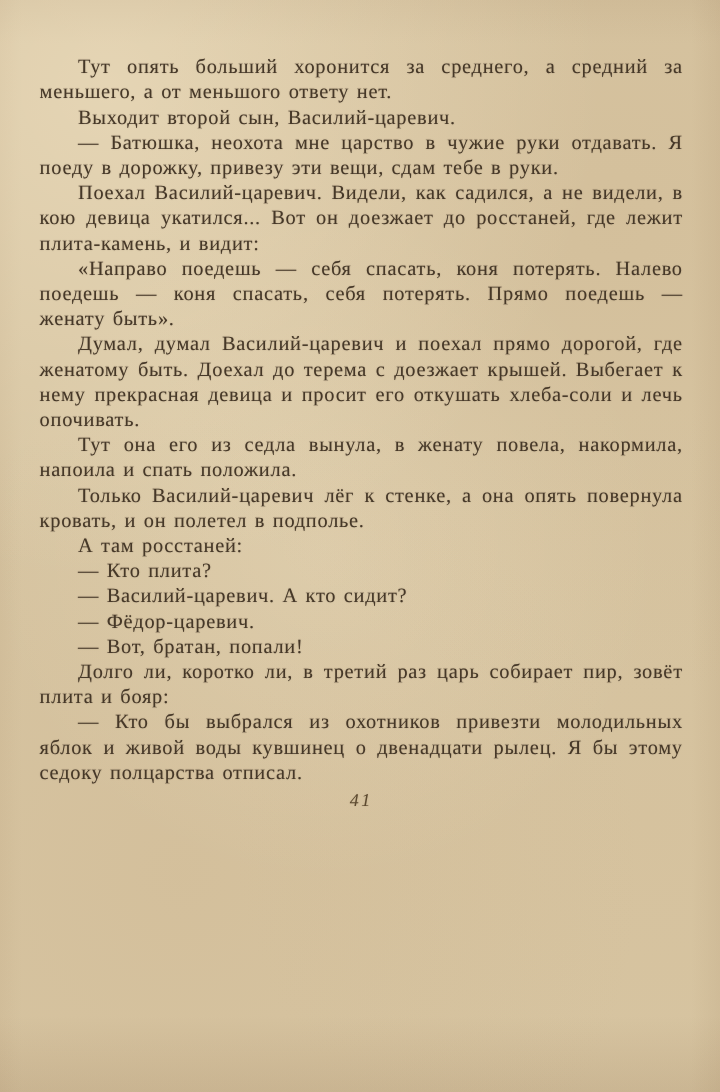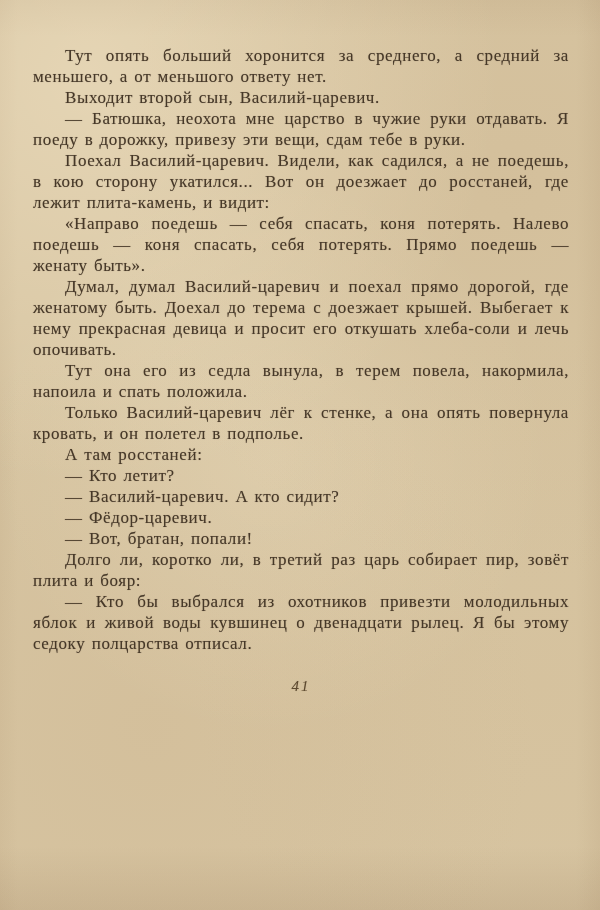--- a/index.html
+++ b/index.html
@@ -29,44 +29,44 @@
     margin: 0;
     text-indent: 32px;
     text-align: justify;
     font-size: 17px;
     line-height: 21px;
     letter-spacing: 0.6px;
     word-spacing: 1.5px;
     text-shadow: 0 0 1px rgba(70,56,42,0.38);
   }
   .page-number {
-    margin-top: 24px;
+    margin-top: 6px;
     text-align: center;
     font-style: italic;
     font-size: 15px;
     letter-spacing: 2px;
     color: #5d4a30;
     text-shadow: 0 0 1px rgba(93,74,48,0.3);
   }
 </style>
 </head>
 <body>
 
 <div class="book-page">
   <div class="text-block">
     <p>Тут опять больший хоронится за среднего, а средний за меньшего, а от меньшого ответу нет.</p>
     <p>Выходит второй сын, Василий-царевич.</p>
     <p>— Батюшка, неохота мне царство в чужие руки отдавать. Я поеду в дорожку, привезу эти вещи, сдам тебе в руки.</p>
-    <p>Поехал Василий-царевич. Видели, как садился, а не поедешь, в кою сторону укатился... Вот он доезжает до росстаней, где лежит плита-камень, и видит:</p>
+    <p>Поехал Василий-царевич. Видели, как садился, а не видели, в кою девица укатился... Вот он доезжает до росстаней, где лежит плита-камень, и видит:</p>
     <p>«Направо поедешь — себя спасать, коня потерять. Налево поедешь — коня спасать, себя потерять. Прямо поедешь — женату быть».</p>
     <p>Думал, думал Василий-царевич и поехал прямо дорогой, где женатому быть. Доехал до терема с доезжает крышей. Выбегает к нему прекрасная девица и просит его откушать хлеба-соли и лечь опочивать.</p>
-    <p>Тут она его из седла вынула, в терем повела, накормила, напоила и спать положила.</p>
+    <p>Тут она его из седла вынула, в женату повела, накормила, напоила и спать положила.</p>
     <p>Только Василий-царевич лёг к стенке, а она опять повернула кровать, и он полетел в подполье.</p>
     <p>А там росстаней:</p>
-    <p>— Кто летит?</p>
+    <p>— Кто плита?</p>
     <p>— Василий-царевич. А кто сидит?</p>
     <p>— Фёдор-царевич.</p>
     <p>— Вот, братан, попали!</p>
     <p>Долго ли, коротко ли, в третий раз царь собирает пир, зовёт плита и бояр:</p>
     <p>— Кто бы выбрался из охотников привезти молодильных яблок и живой воды кувшинец о двенадцати рылец. Я бы этому седоку полцарства отписал.</p>
   </div>
   <div class="page-number">41</div>
 </div>
 
 </body></html>

